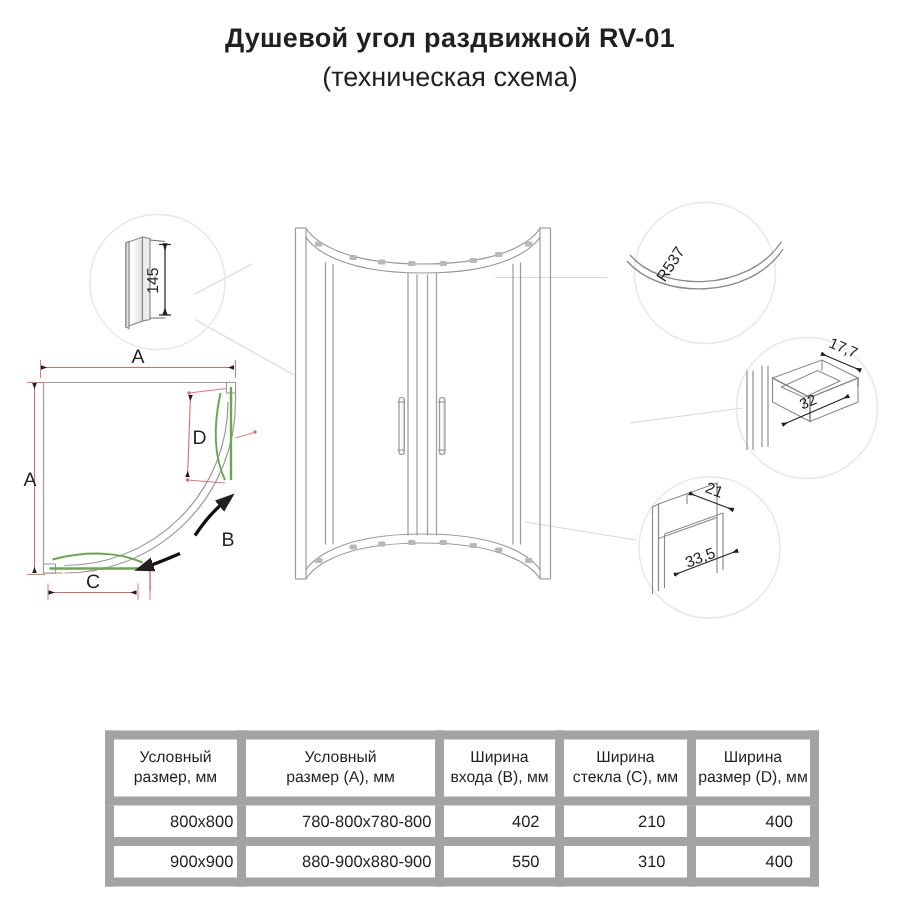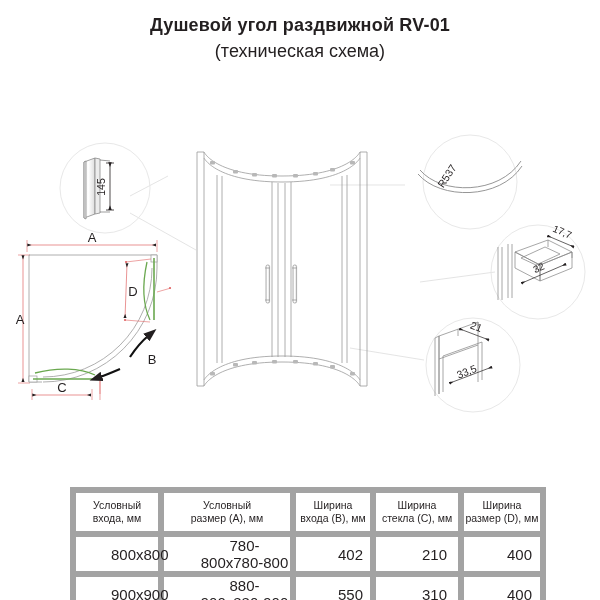--- a/index.html
+++ b/index.html
@@ -74,21 +74,21 @@
     padding: 0;
   }
   table.spec th {
     height: 38px;
     font-size: 10.5px;
     line-height: 13px;
     font-weight: 400;
   }
   table.spec td {
     height: 21px;
-    font-size: 15px;
+    font-size: 11px;
     padding-left: 35px;
   }
   col.c1 { width: 88px; }
   col.c2 { width: 132px; }
   col.c3 { width: 80px; }
   col.c4 { width: 88px; }
   col.c5 { width: 82px; }
 
   .hdr-l1 { display: block; }
   .hdr-l2 { display: block; }
@@ -361,21 +361,21 @@
         <col class="c1">
           <col class="c2">
           <col class="c3">
           <col class="c4">
           <col class="c5">
       </colgroup>
       <thead>
         <tr>
           <th>
             <span class="hdr-l1">Условный</span>
-            <span class="hdr-l2">входа, мм</span>
+            <span class="hdr-l2">размер, мм</span>
           </th>
           <th>
             <span class="hdr-l1">Условный</span>
             <span class="hdr-l2">размер (A), мм</span>
           </th>
           <th>
             <span class="hdr-l1">Ширина</span>
             <span class="hdr-l2">входа (B), мм</span>
           </th>
           <th>

